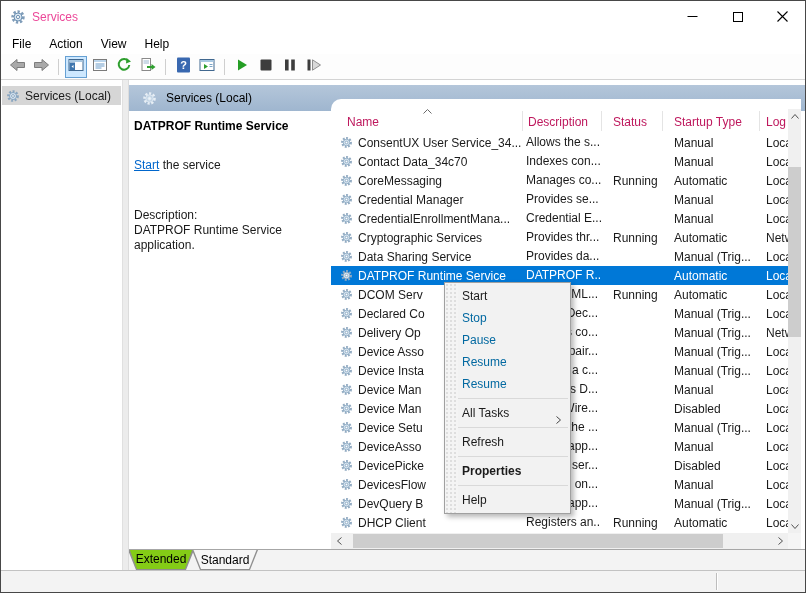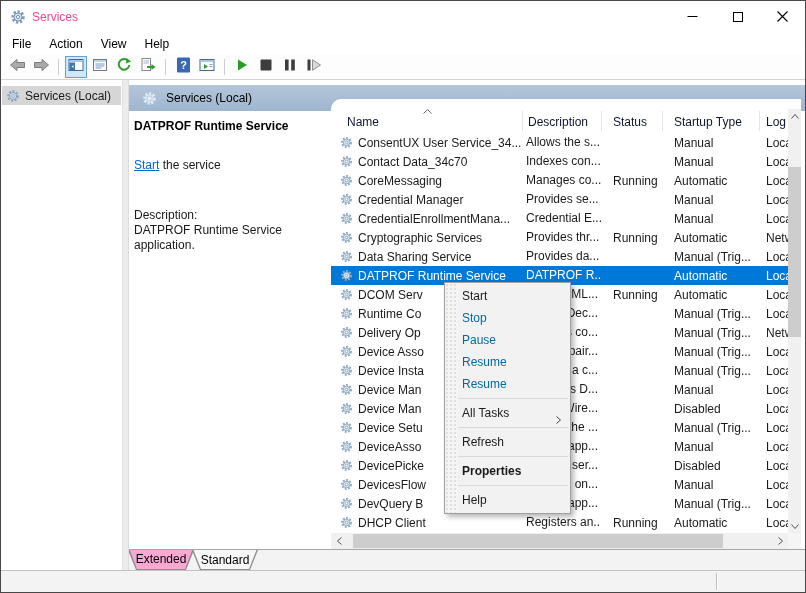--- a/index.html
+++ b/index.html
@@ -49,21 +49,21 @@
   .descpanel { position:absolute; left:0; top:31px; width:202px; bottom:22px; background:#fff; padding-left:5px; }
   .svc-title { margin-top:8px; font-weight:bold; color:#000; }
   .svc-action { margin-top:25px; }
   .svc-action a { color:#0066cc; text-decoration:underline; }
   .svc-desc { margin-top:36px; width:180px; line-height:15px; }
 
   
   .card { position:absolute; left:202px; top:19px; width:470px; height:450px; background:#fff;
           border-top-left-radius:10px; z-index:2; }
   .lheader { position:absolute; left:0; top:0; right:0; height:34px; }
-  .hcol { position:absolute; bottom:4px; color:#0f172a; white-space:nowrap; overflow:hidden; }
+  .hcol { position:absolute; bottom:4px; color:#be185d; white-space:nowrap; overflow:hidden; }
   .hsep { position:absolute; bottom:2px; width:1px; height:20px; background:#e4e4e4; }
   .sortglyph { position:absolute; top:4px; left:92px; }
   .rows { position:absolute; left:0; top:34px; right:13px; height:399px; overflow:hidden; }
   .row { height:19px; display:flex; align-items:center; padding-left:9px; white-space:nowrap; }
   .row.sel { background:#0078d7; color:#fff; }
   .cell { display:flex; align-items:center; overflow:hidden; flex:none; height:19px; }
   .c-name { width:182px; } .c-name svg { flex:none; margin-right:5px; }
   .c-desc { width:79px; padding-left:4px; display:block; line-height:19px; }
   .c-status { width:61px; padding-left:12px; }
   .c-startup { width:97px; padding-left:12px; }
@@ -83,21 +83,21 @@
   
   .tabstrip { position:absolute; left:0; right:0; top:469px; height:21px;
               background:#f3f3f3; background-image:radial-gradient(#d6d6d6 20%, transparent 23%);
               background-size:4px 4px; border-top:1px solid #a6a6a6; display:flex; }
   .tab { position:relative; height:20px; margin-top:0; width:66px; margin-left:-2px;
          clip-path:polygon(0 0, 100% 0, calc(100% - 8px) 100%, 8px 100%); background:#8f8f8f; }
   .tab:first-child { margin-left:-1px; }
   .tab .tinner { position:absolute; left:1px; right:1px; top:0; bottom:1px;
                  clip-path:polygon(0.5px 0, calc(100% - 0.5px) 0, calc(100% - 8px) 100%, 8px 100%);
                  background:#f6f6f6; display:flex; align-items:center; justify-content:center; color:#000; }
-  .tab.active .tinner { background:#f9a8d4; top:-1px; }
+  .tab.active .tinner { background:#84cc16; top:-1px; }
 
   
   .statusbar { position:absolute; left:0; right:0; top:569px; height:22px;
                background:#f3f3f3; background-image:radial-gradient(#d4d4d4 20%, transparent 23%);
                background-size:4px 4px; border-top:1px solid #c2c2c2; }
   .sdiv { position:absolute; top:2px; bottom:2px; left:715px; width:2px;
           border-left:1px solid #bdbdbd; border-right:1px solid #fff; }
 
   
   .ctxmenu { position:absolute; left:443px; top:281px; width:127px; z-index:20; background:#f2f2f2;
@@ -411,21 +411,21 @@
               <span class="cell c-startup">Automatic</span>
               <span class="cell c-log">Loca</span>
             </div>
             <div class="row">
               <span class="cell c-name">
                 <svg width="13" height="13" viewBox="0 0 16 16">
                   <circle cx="8" cy="8" r="5.2" fill="none" stroke="#92abc2" stroke-width="3" stroke-dasharray="2.2 1.7"></circle>
                   <circle cx="8" cy="8" r="4" fill="#d9e5f0" stroke="#82a2be"></circle>
                   <circle cx="8" cy="8" r="1.6" fill="#fff" stroke="#82a2be"></circle>
                 </svg>
-                <span class="nm">Runtime Co</span>
+                <span class="nm">Declared Co</span>
               </span>
               <span class="cell c-desc">Dec...</span>
               <span class="cell c-status"></span>
               <span class="cell c-startup">Manual (Trig...</span>
               <span class="cell c-log">Loca</span>
             </div>
             <div class="row">
               <span class="cell c-name">
                 <svg width="13" height="13" viewBox="0 0 16 16">
                   <circle cx="8" cy="8" r="5.2" fill="none" stroke="#92abc2" stroke-width="3" stroke-dasharray="2.2 1.7"></circle>

